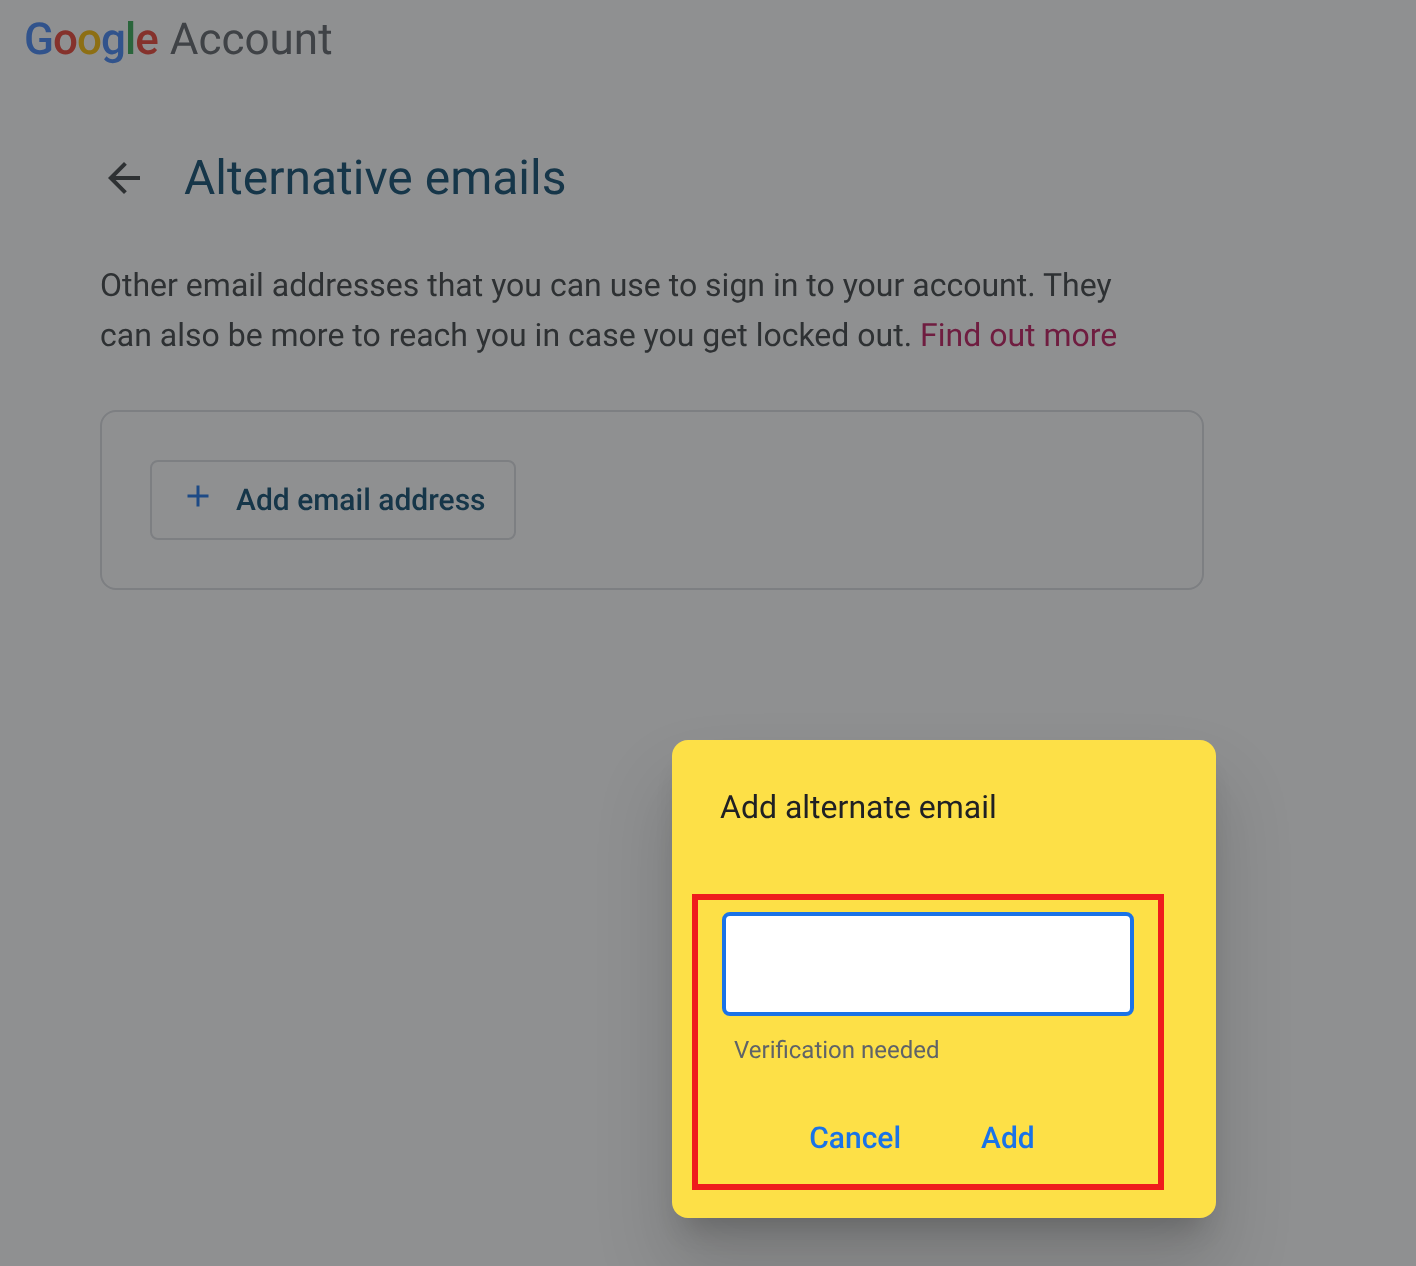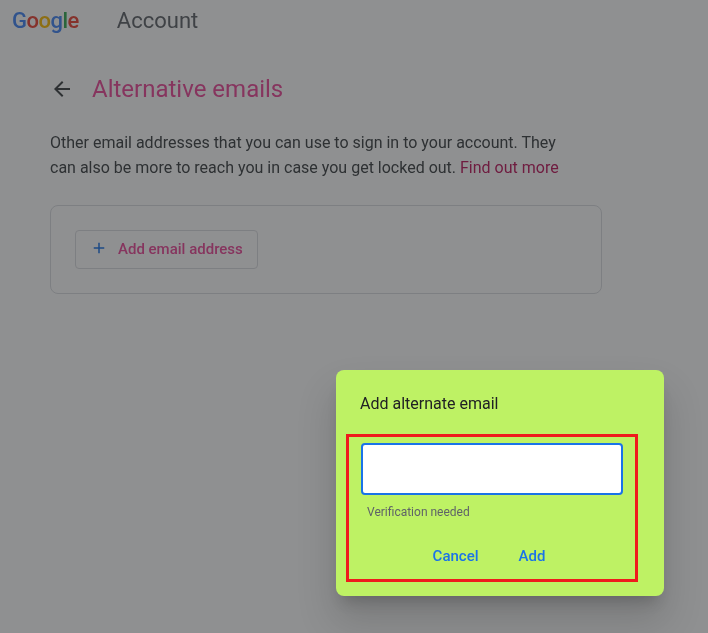--- a/index.html
+++ b/index.html
@@ -12,52 +12,52 @@
       width: 708px;
       height: 633px;
       background: #fff;
       position: relative;
       overflow: hidden;
     }
     .header {
       padding: 8px 12px 4px;
       display: flex;
       align-items: center;
-      gap: 18px;
+      gap: 2px;
     }
     .google-logo {
       font-size: 22px;
       font-weight: 500;
       letter-spacing: -0.5px;
     }
     .g-blue { color: #4285F4; }
     .g-red { color: #EA4335; }
     .g-yellow { color: #FBBC05; }
     .g-green { color: #34A853; }
     .account-text {
       font-size: 22px;
       color: #5f6368;
       font-weight: 400;
-      margin-left: 20px;
+      margin-left: 4px;
     }
     .title-row {
       display: flex;
       align-items: center;
       gap: 18px;
       padding: 38px 0 0 50px;
     }
     .back-arrow {
       color: #3c4043;
       cursor: pointer;
       display: flex;
       align-items: center;
     }
     .page-title {
       font-size: 24px;
-      color: #ec4899;
+      color: #0c4a6e;
       font-weight: 400;
     }
     .description {
       padding: 28px 50px 0 50px;
       font-size: 16px;
       color: #3c4043;
       line-height: 1.55;
       max-width: 610px;
     }
     .link {
@@ -80,48 +80,48 @@
       padding: 8px 14px;
       cursor: pointer;
       background: #fff;
     }
     .add-btn-icon {
       color: #1a73e8;
       font-size: 18px;
       line-height: 1;
     }
     .add-btn-text {
-      color: #ec4899;
+      color: #0c4a6e;
       font-size: 15px;
       font-weight: 500;
     }
     .overlay {
       position: absolute;
       inset: 0;
       background: rgba(32,33,36,0.5);
     }
     .dialog {
       position: absolute;
       left: 336px;
       top: 370px;
-      width: 328px;
-      background: #bef264;
+      width: 272px;
+      background: #fde047;
       border-radius: 8px;
       box-shadow: 0 11px 15px -7px rgba(0,0,0,0.2), 0 24px 38px 3px rgba(0,0,0,0.14);
       padding: 24px 16px 14px 0;
     }
     .dialog-title {
       font-size: 16px;
       color: #202124;
       padding: 0 24px 18px 24px;
       font-weight: 400;
     }
     .highlight-box {
       border: 3px solid #ef1c1c;
-      margin: 3px 10px 0 10px;
+      margin: 16px 10px 0 10px;
       padding: 6px 12px 10px 12px;
     }
     .text-input {
       width: 100%;
       height: 52px;
       border: 2px solid #1a73e8;
       border-radius: 4px;
       padding: 0 14px;
       font-size: 16px;
       outline: none;

